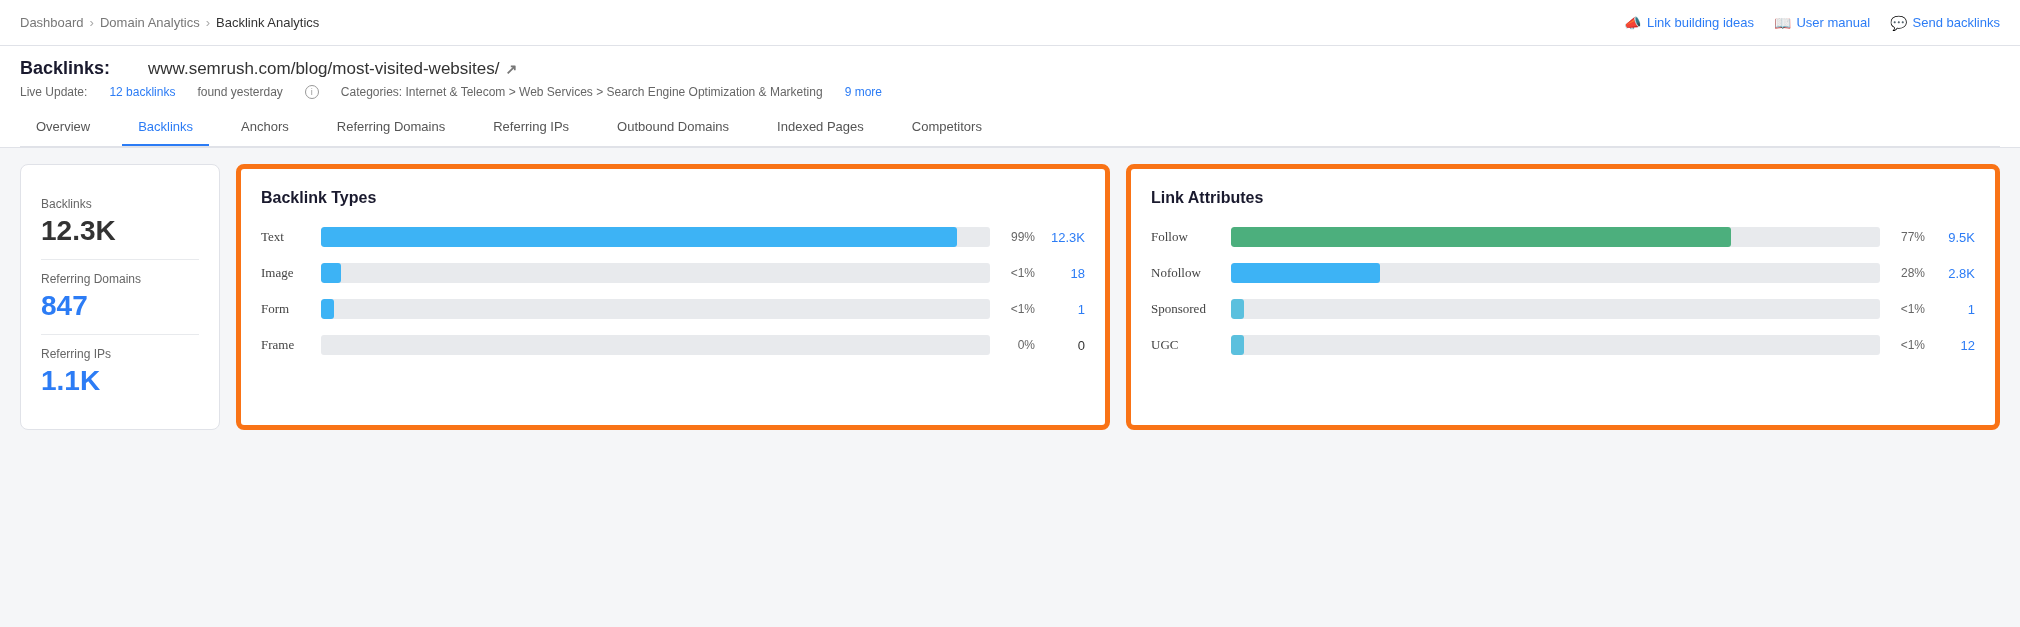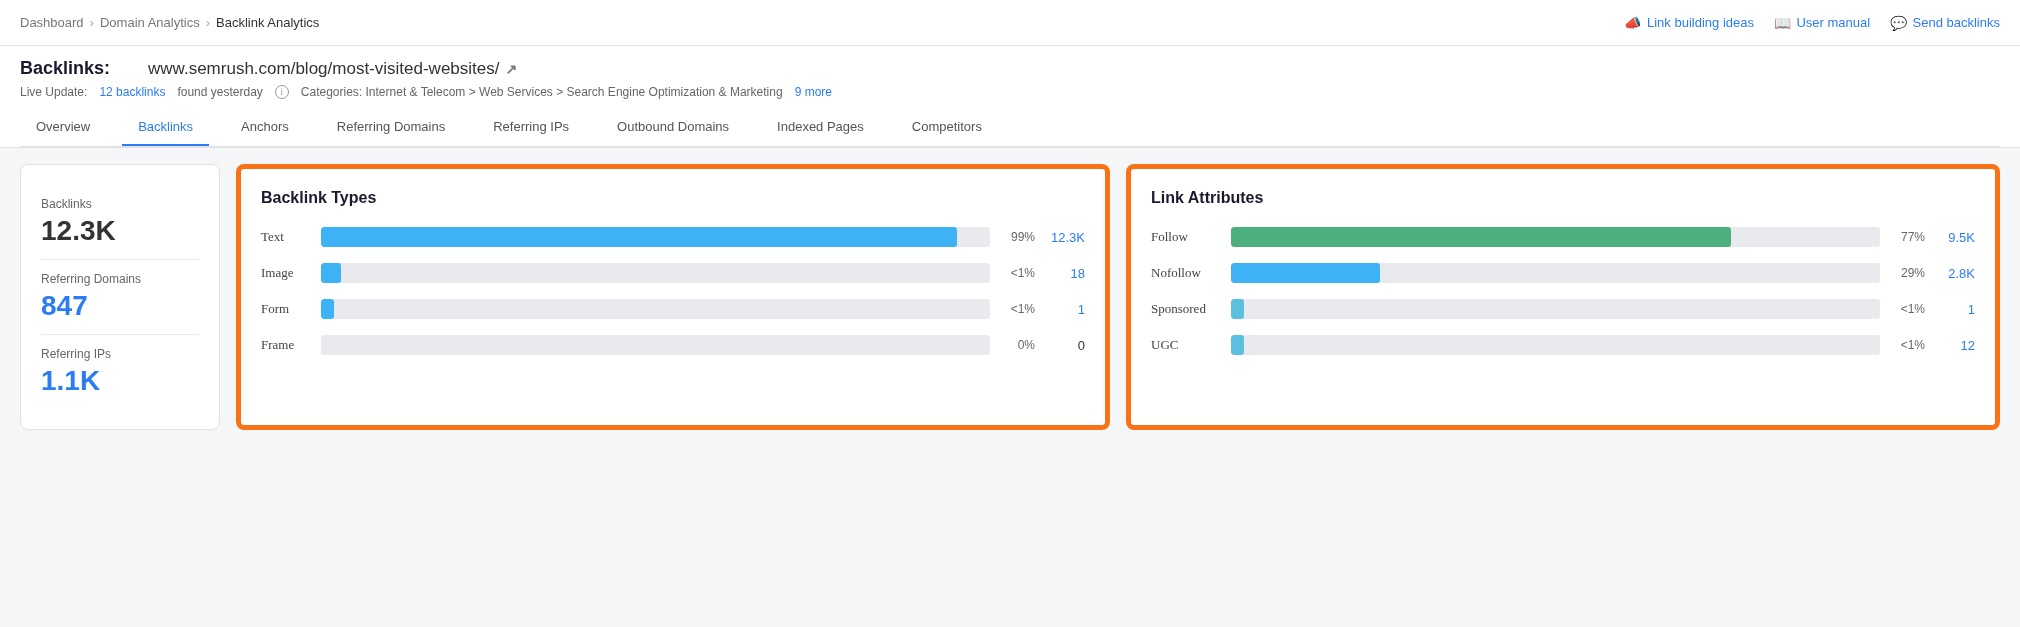--- a/index.html
+++ b/index.html
@@ -13,21 +13,21 @@
     .breadcrumb span { color: #777; }
     .breadcrumb span.active { color: #333; font-weight: 500; }
     .breadcrumb .sep { color: #aaa; }
     .top-actions { display: flex; align-items: center; gap: 20px; }
     .top-action-btn { display: flex; align-items: center; gap: 5px; color: #2c7cf5; font-size: 13px; text-decoration: none; cursor: pointer; }
 
     .page-header { background: #fff; padding: 12px 20px 0; border-bottom: 1px solid #e0e2e8; }
     .page-title { font-size: 18px; font-weight: 600; color: #1a1a2e; margin-bottom: 6px; display: flex; align-items: center; gap: 6px; }
     .page-title .domain { color: #333; font-weight: 400; }
     .page-title .ext-link { color: #777; font-size: 14px; cursor: pointer; }
-    .live-update { font-size: 12px; color: #666; margin-bottom: 10px; display: flex; gap: 12px; flex-wrap: wrap; }
+    .live-update { font-size: 12px; color: #666; margin-bottom: 10px; display: flex; gap: 22px; flex-wrap: wrap; }
     .live-update .link-blue { color: #2c7cf5; cursor: pointer; }
     .live-update .info-icon { width: 14px; height: 14px; border-radius: 50%; border: 1px solid #999; display: inline-flex; align-items: center; justify-content: center; font-size: 9px; color: #999; cursor: pointer; }
     .live-update .more-link { color: #2c7cf5; cursor: pointer; }
 
     .tabs { display: flex; gap: 16px; border-bottom: 1px solid #e0e2e8; }
     .tab { padding: 10px 16px; font-size: 13px; color: #555; cursor: pointer; border-bottom: 2px solid transparent; white-space: nowrap; }
     .tab.active { color: #2c7cf5; border-bottom: 2px solid #2c7cf5; font-weight: 500; }
 
     .content-area { padding: 16px 20px; display: flex; gap: 16px; }
 
@@ -183,21 +183,21 @@
         </div>
         <div class="bar-pct">77%</div>
         <div class="bar-count">9.5K</div>
       </div>
 
       <div class="bar-row">
         <div class="bar-label" style="width:70px;">Nofollow</div>
         <div class="bar-track">
           <div class="bar-fill blue" style="width:23%"></div>
         </div>
-        <div class="bar-pct">29%</div>
+        <div class="bar-pct">28%</div>
         <div class="bar-count">2.8K</div>
       </div>
 
       <div class="bar-row">
         <div class="bar-label" style="width:70px;">Sponsored</div>
         <div class="bar-track">
           <div class="bar-fill light-blue" style="width:2%"></div>
         </div>
         <div class="bar-pct">&lt;1%</div>
         <div class="bar-count">1</div>

